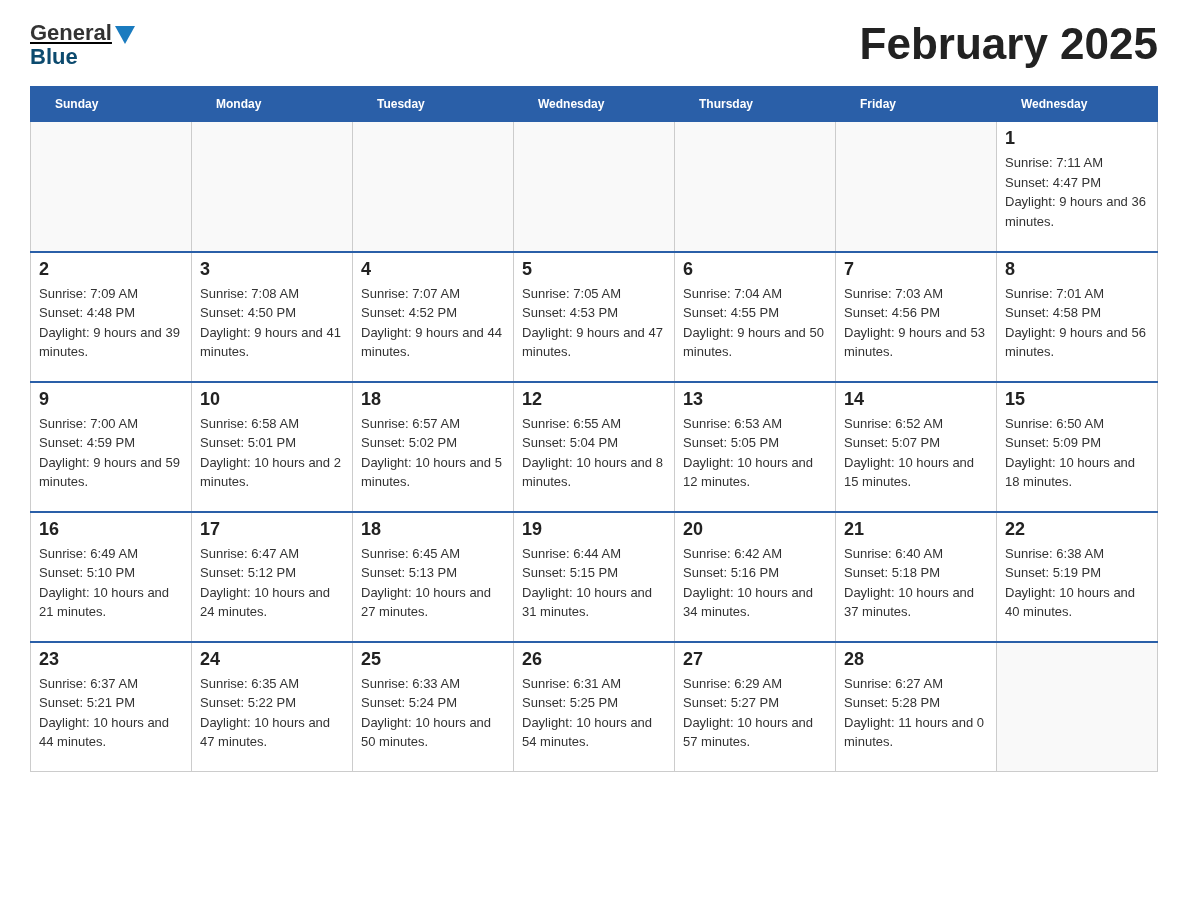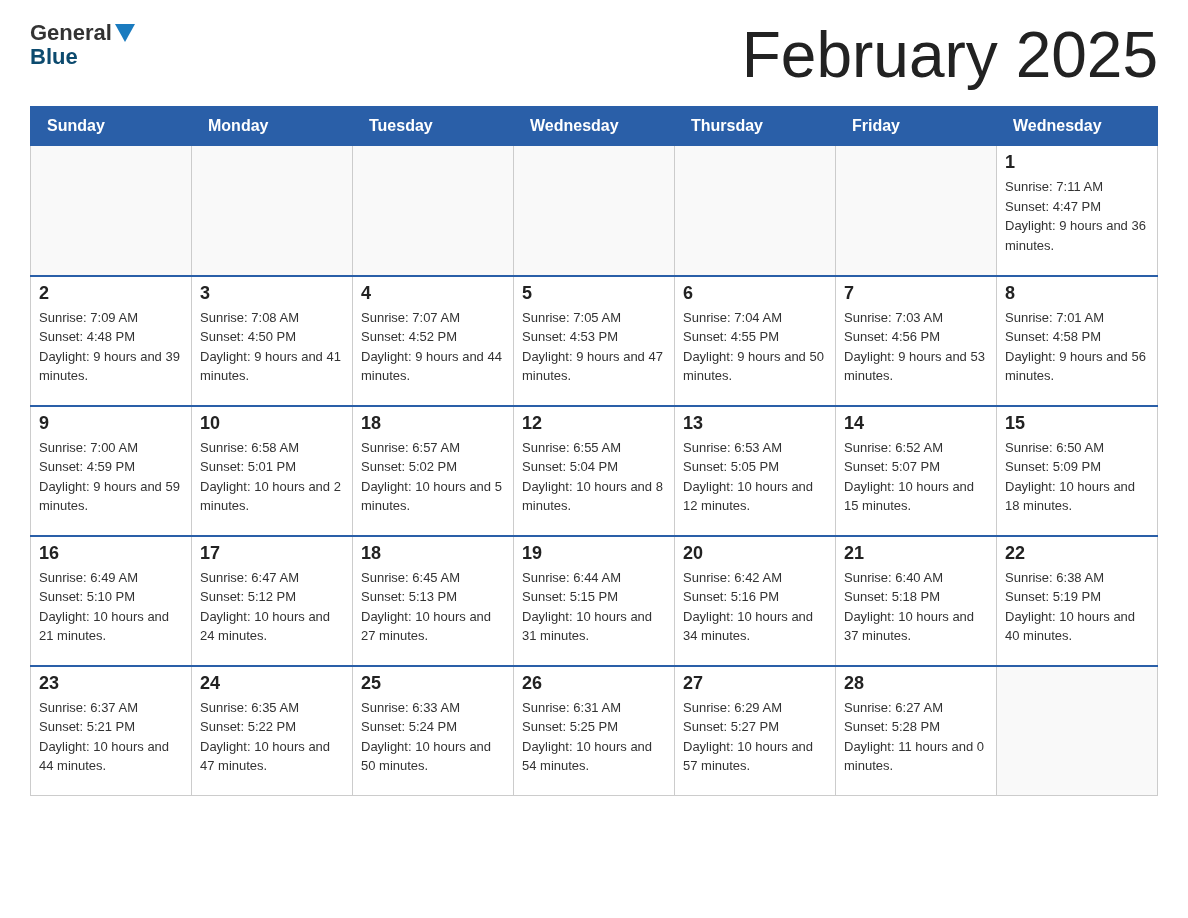--- a/index.html
+++ b/index.html
@@ -16,20 +16,22 @@
       align-items: flex-start;
       margin-bottom: 16px;
     }
     .logo {
       display: flex;
       flex-direction: column;
       align-items: flex-start;
     }
     .logo-top {
       display: flex;
+      align-items: center;
+      text-decoration: underline;
     }
     .logo-general {
       font-size: 22px;
       font-weight: bold;
       color: #333;
     }
     .logo-triangle {
       width: 0;
       height: 0;
       border-left: 10px solid transparent;
@@ -41,41 +43,41 @@
     .logo-blue {
       font-size: 22px;
       font-weight: bold;
       color: #0c4a6e;
       margin-top: -2px;
     }
     .title-section {
       text-align: right;
     }
     .calendar-title {
-      font-size: 64px;
-      font-weight: normal;
+      font-size: 44px;
+      font-weight: bold;
       color: #222;
       line-height: 1.1;
     }
     .calendar-subtitle {
       font-size: 20px;
       color: #555;
       margin-top: 4px;
     }
     .calendar-table {
       width: 100%;
       border-collapse: collapse;
       border: 1px solid #bbb;
     }
     .calendar-table th {
       background-color: #2a5fa8;
       color: #fff;
-      font-size: 16px;
-      font-weight: bold;
-      padding: 10px 16px;
+      font-size: 12px;
+      font-weight: bold;
+      padding: 10px 24px;
       text-align: left;
       border: 1px solid #2a5fa8;
     }
     .calendar-table td {
       width: 14.28%;
       vertical-align: top;
       padding: 6px 8px 8px 8px;
       border: 1px solid #ccc;
       font-size: 13px;
       color: #333;

